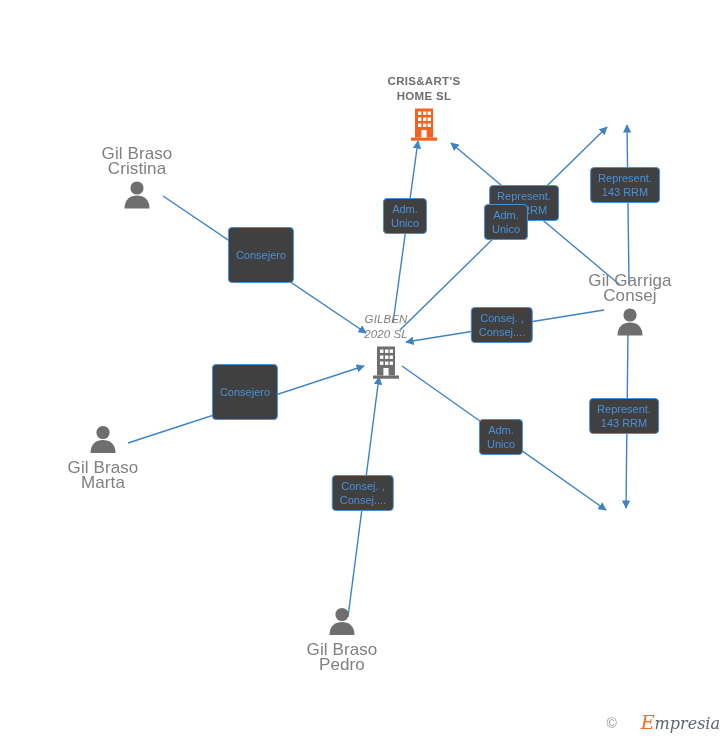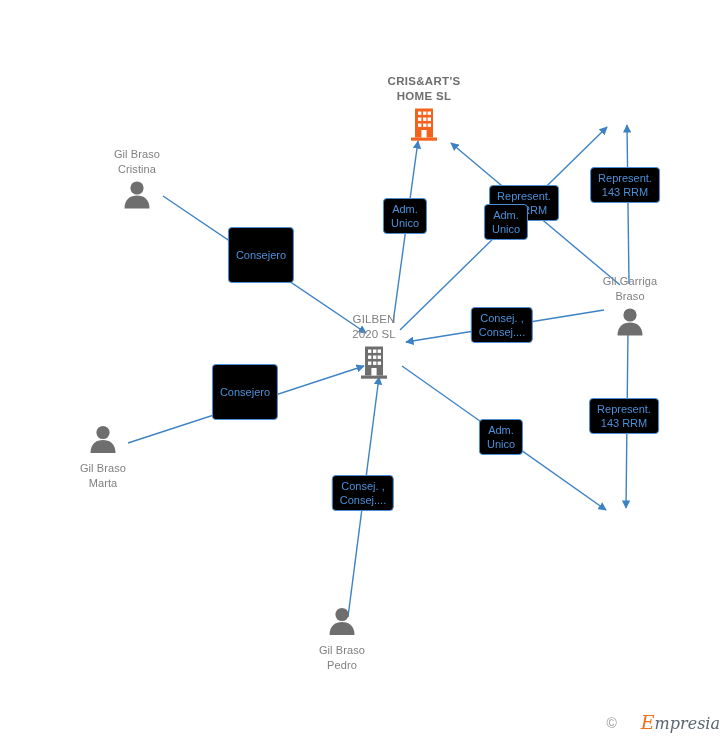--- a/index.html
+++ b/index.html
@@ -21,41 +21,41 @@
     transform:translate(-50%,-50%);
     display:flex;
     flex-direction:column;
     align-items:center;
     justify-content:center;
     width:150px;
     z-index:3;
   }
   .node .label{
     color:#808080;
-    font-size:11px;
+    font-size:17px;
     line-height:14.5px;
     text-align:center;
     white-space:pre-line;
     letter-spacing:.1px;
   }
   .node.company .label{font-size:11.5px;}
   .node.company.focus .label{font-weight:bold;color:#6e6e6e;letter-spacing:.3px;}
   .node .glyph{display:block;}
   .node.label-top .label{order:0;margin-bottom:4px;}
   .node.label-top .glyph{order:1;}
   .node.label-bottom .glyph{order:0;}
   .node.label-bottom .label{order:1;margin-top:3px;}
 
   
   .edge-label{
     position:absolute;
     transform:translate(-50%,-50%);
     border:1px solid #4a90d9;
     border-radius:4px;
-    background:#000000;
+    background:#404040;
     color:#4a90d9;
     font-size:11px;
     line-height:14px;
     padding:3px 7px;
     text-align:center;
     white-space:pre-line;
     z-index:6;
     box-sizing:border-box;
   }
   .edge-label.one-line{padding:20px 7px;}
@@ -132,21 +132,21 @@
           <rect x="9" y="17" width="3.4" height="3.4"></rect>
           <rect x="14" y="17" width="3.4" height="3.4"></rect>
           <rect x="18.6" y="17" width="3.4" height="3.4"></rect>
           <rect x="12.4" y="23.5" width="5.2" height="7.5"></rect>
         </g>
       </svg>
     </span>
   </div>
 
 
-  <div class="node company label-top" style="left:374px;top:348px;">
+  <div class="node company label-top" style="left:386px;top:348px;font-style:italic;">
     <div class="label">GILBEN
 2020  SL</div>
     <span class="glyph">
       <svg width="30" height="36" viewBox="0 0 30 36" xmlns="http://www.w3.org/2000/svg">
         <rect x="6" y="2" width="18" height="29" fill="#6e6e6e"></rect>
         <rect x="2" y="31" width="26" height="3.2" fill="#6e6e6e"></rect>
         <g fill="#ffffff">
           <rect x="9" y="5" width="3.4" height="3.4"></rect>
           <rect x="14" y="5" width="3.4" height="3.4"></rect>
           <rect x="18.6" y="5" width="3.4" height="3.4"></rect>
@@ -169,21 +169,21 @@
     <span class="glyph">
       <svg width="32" height="30" viewBox="0 0 32 30" xmlns="http://www.w3.org/2000/svg">
         <circle cx="16" cy="8.5" r="6.6" fill="#6e6e6e"></circle>
         <path d="M 3.5 29 C 3.5 19.5 9.5 16 16 16 C 22.5 16 28.5 19.5 28.5 29 Z" fill="#6e6e6e"></path>
       </svg>
     </span>
   </div>
 
   <div class="node person label-top" style="left:630px;top:307px;">
     <div class="label">Gil Garriga
-Braso</div>
+Consej</div>
     <span class="glyph">
       <svg width="32" height="30" viewBox="0 0 32 30" xmlns="http://www.w3.org/2000/svg">
         <circle cx="16" cy="8.5" r="6.6" fill="#6e6e6e"></circle>
         <path d="M 3.5 29 C 3.5 19.5 9.5 16 16 16 C 22.5 16 28.5 19.5 28.5 29 Z" fill="#6e6e6e"></path>
       </svg>
     </span>
   </div>
 
   <div class="node person label-bottom" style="left:103px;top:457px;">
     <span class="glyph">

